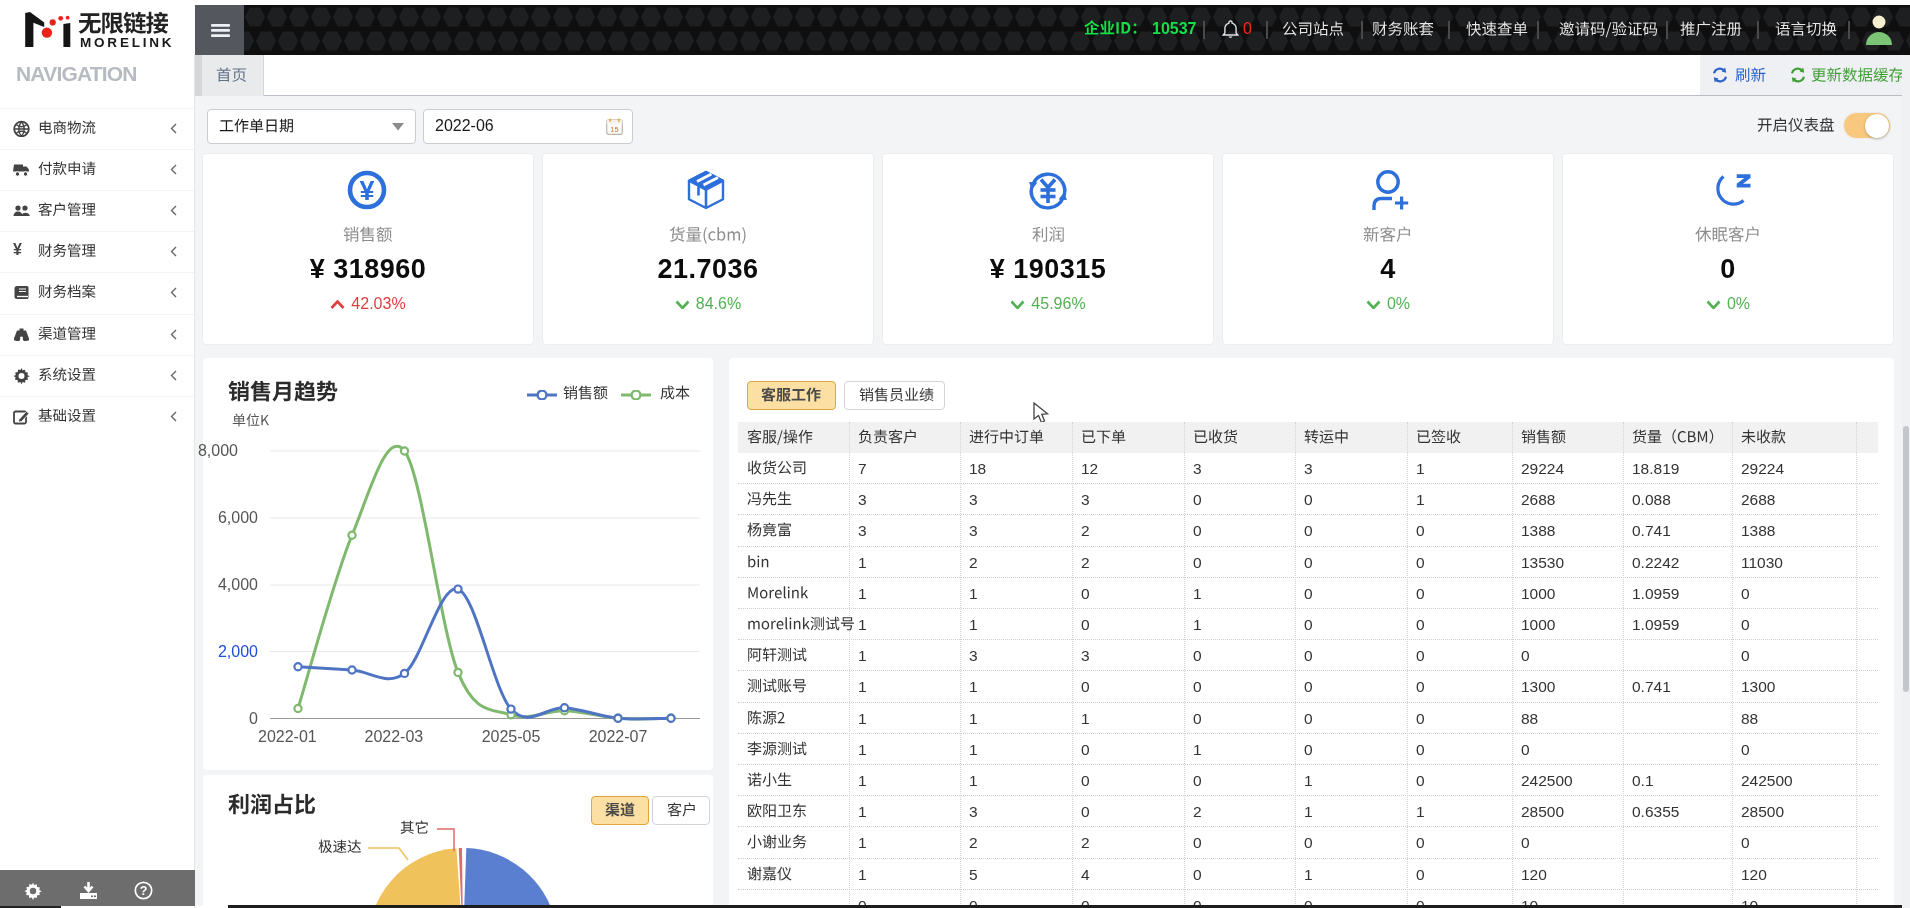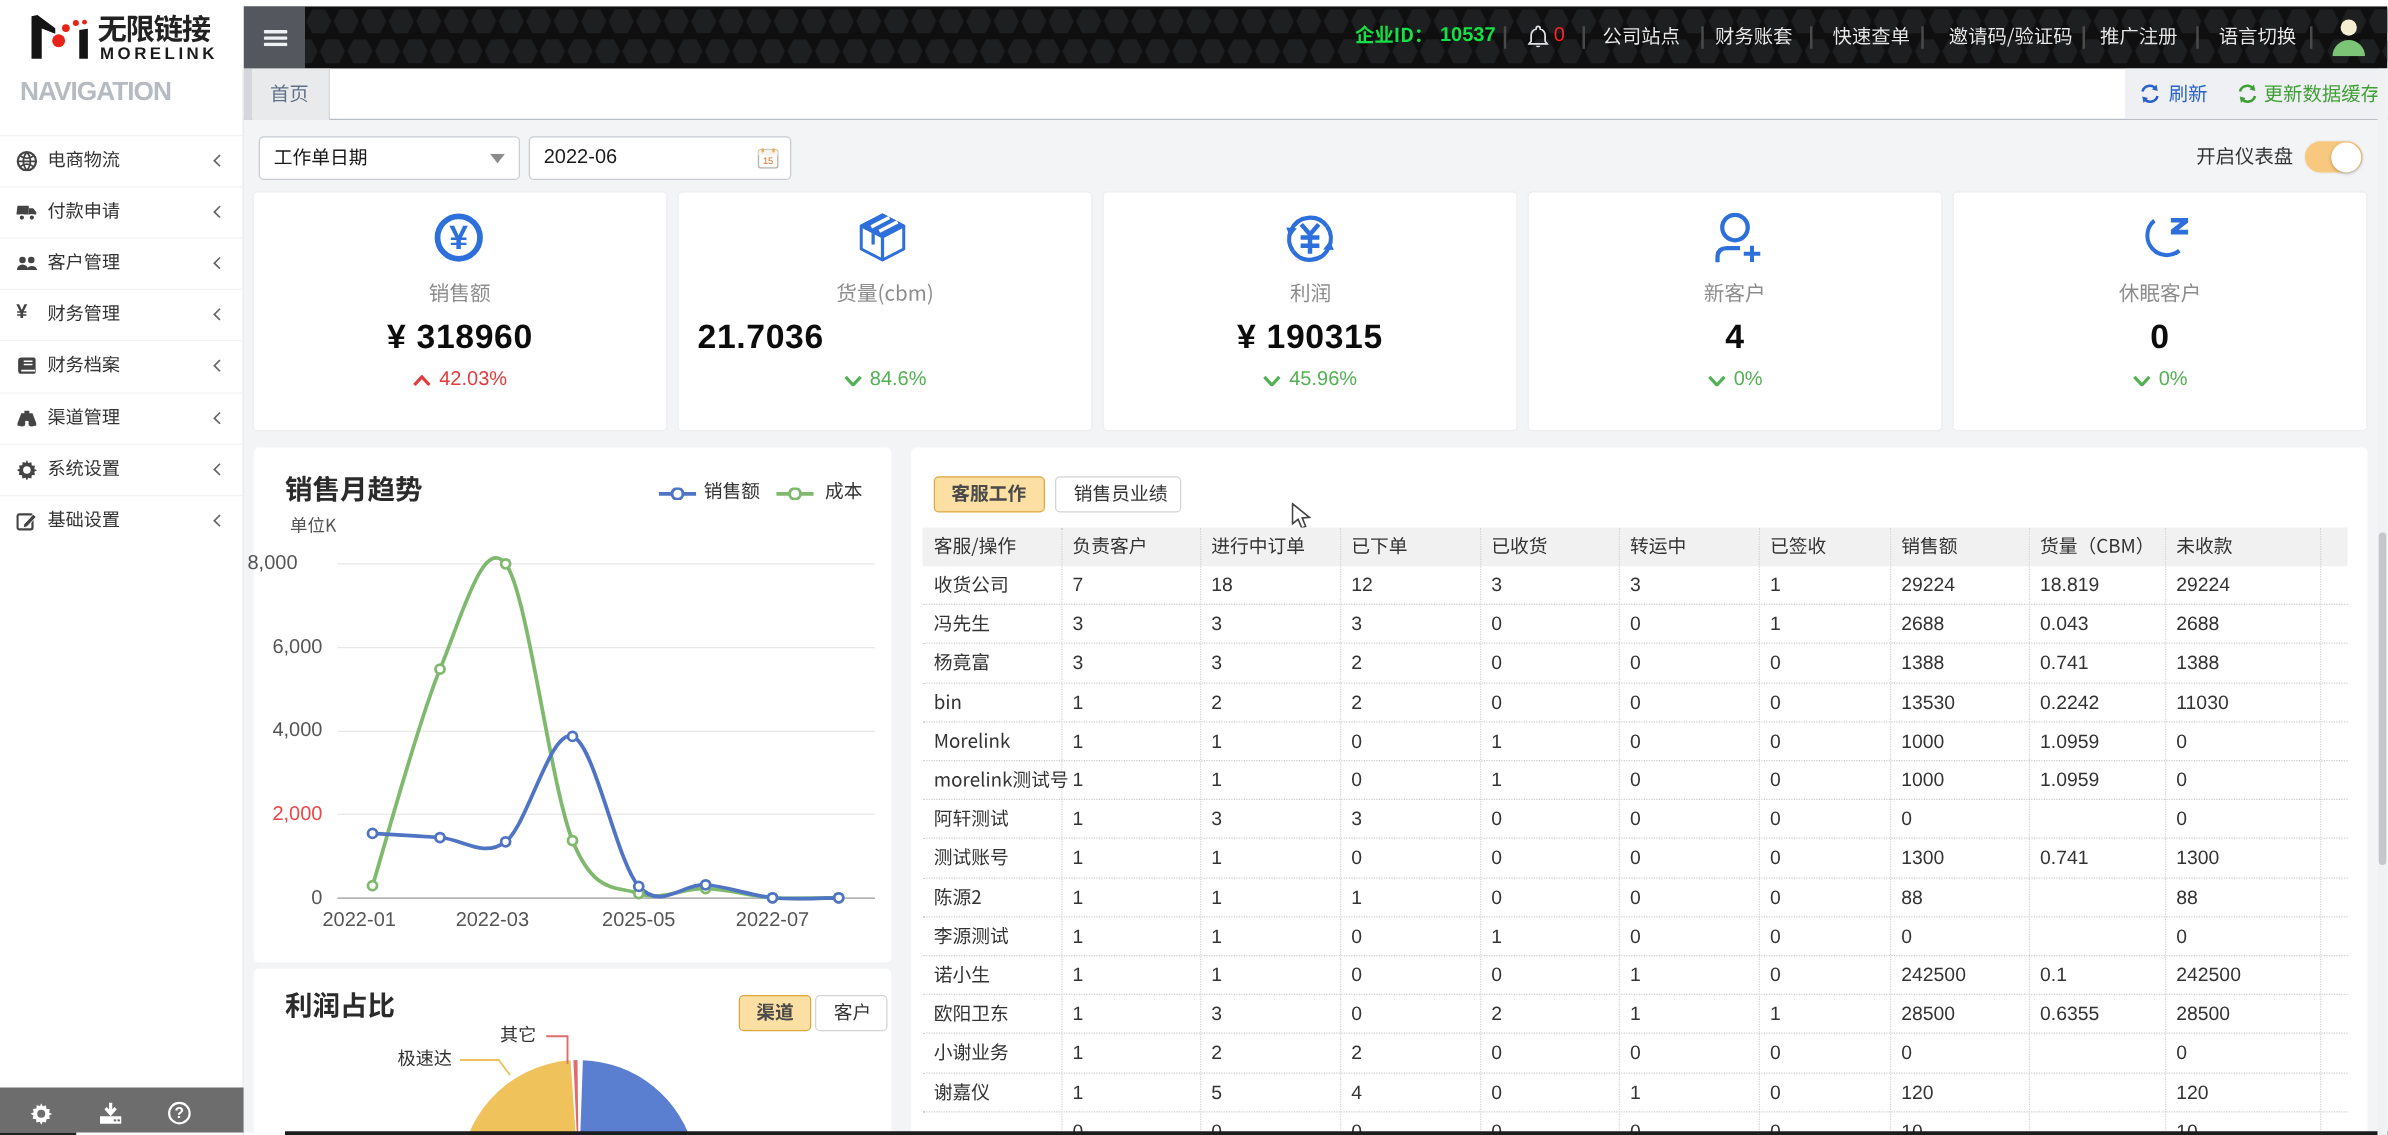--- a/index.html
+++ b/index.html
@@ -425,21 +425,21 @@
         <use href="#g77" x="0"></use>
         <use href="#g78" x="1000"></use>
         <use href="#g79" x="2000"></use>
         <use href="#g80" x="2338"></use>
         <use href="#g81" x="2848"></use>
         <use href="#g82" x="3466"></use>
         <use href="#g83" x="4392"></use>
       </g>
     </svg>
   </div>
-<div style="position:absolute;left:558px;top:254px;width:300px;text-align:left;font-size:27px;font-weight:bold;color:#0c0c0c;letter-spacing:0.5px">21.7036</div>
+<div style="position:absolute;left:558px;top:254px;width:300px;text-align:center;font-size:27px;font-weight:bold;color:#0c0c0c;letter-spacing:0.5px">21.7036</div>
 <div style="position:absolute;left:558px;top:295px;width:300px;display:flex;align-items:center;justify-content:center;font-size:16px;color:#52b153">
     <svg width="15" height="9" style="margin-right:6px">
       <path d="M1.5 1.5 L7.5 8 L13.5 1.5" fill="none" stroke="#52b153" stroke-width="2.6"></path>
     </svg>
     <span>84.6%</span>
   </div>
 <div style="position:absolute;left:882px;top:153px;width:332px;height:192px;background:#fff;border:1px solid #ededf0;border-radius:4px;"></div>
 <div style="position:absolute;left:1027px;top:170px;width:42px">
     <svg width="42" height="42" viewBox="0 0 42 42">
       <g fill="none" stroke="#2d6fdb" stroke-width="3.4">
@@ -588,21 +588,21 @@
     <circle cx="404.5" cy="673.4" r="3.6" fill="#fff" stroke="#4f74c4" stroke-width="2.2"></circle>
     <circle cx="458.0" cy="589.1" r="3.6" fill="#fff" stroke="#4f74c4" stroke-width="2.2"></circle>
     <circle cx="511.0" cy="709.1" r="3.6" fill="#fff" stroke="#4f74c4" stroke-width="2.2"></circle>
     <circle cx="564.5" cy="707.8" r="3.6" fill="#fff" stroke="#4f74c4" stroke-width="2.2"></circle>
     <circle cx="618.0" cy="718.2" r="3.6" fill="#fff" stroke="#4f74c4" stroke-width="2.2"></circle>
     <circle cx="671.0" cy="718.2" r="3.6" fill="#fff" stroke="#4f74c4" stroke-width="2.2"></circle>
   </svg>
 <div style="position:absolute;left:178px;top:442px;width:80px;text-align:center;font-size:16px;color:#555">8,000</div>
 <div style="position:absolute;left:178px;top:509px;width:80px;text-align:right;font-size:16px;color:#555">6,000</div>
 <div style="position:absolute;left:178px;top:576px;width:80px;text-align:right;font-size:16px;color:#555">4,000</div>
-<div style="position:absolute;left:178px;top:642.5px;width:80px;text-align:right;font-size:16px;color:#ef4444">2,000</div>
+<div style="position:absolute;left:178px;top:642.5px;width:80px;text-align:right;font-size:16px;color:#1d4ed8">2,000</div>
 <div style="position:absolute;left:178px;top:709.5px;width:80px;text-align:right;font-size:16px;color:#555">0</div>
 <div style="position:absolute;left:258px;top:728px;width:80px;text-align:left;font-size:16px;color:#555">2022-01</div>
 <div style="position:absolute;left:364.5px;top:728px;width:80px;text-align:left;font-size:16px;color:#555">2022-03</div>
 <div style="position:absolute;left:471px;top:728px;width:80px;text-align:center;font-size:16px;color:#555">2025-05</div>
 <div style="position:absolute;left:578px;top:728px;width:80px;text-align:center;font-size:16px;color:#555">2022-07</div>
 <div style="position:absolute;left:203px;top:775px;width:510px;height:133px;background:#fff;border-radius:4px;"></div>
 <div style="position:absolute;left:228px;top:793px">
     <svg width="88" height="26" viewBox="0 0 88 26" style="">
       <g fill="#2b2b2b" transform="translate(0,19.4) scale(0.022000)">
         <use href="#g97" x="0"></use>
@@ -821,21 +821,21 @@
       </g>
     </svg>
   </div>
 <div style="position:absolute;left:858px;top:491.2px;font-size:15.5px;color:#333">3</div>
 <div style="position:absolute;left:969px;top:491.2px;font-size:15.5px;color:#333">3</div>
 <div style="position:absolute;left:1081px;top:491.2px;font-size:15.5px;color:#333">3</div>
 <div style="position:absolute;left:1193px;top:491.2px;font-size:15.5px;color:#333">0</div>
 <div style="position:absolute;left:1304px;top:491.2px;font-size:15.5px;color:#333">0</div>
 <div style="position:absolute;left:1416px;top:491.2px;font-size:15.5px;color:#333">1</div>
 <div style="position:absolute;left:1521px;top:491.2px;font-size:15.5px;color:#333">2688</div>
-<div style="position:absolute;left:1632px;top:491.2px;font-size:15.5px;color:#333">0.043</div>
+<div style="position:absolute;left:1632px;top:491.2px;font-size:15.5px;color:#333">0.088</div>
 <div style="position:absolute;left:1741px;top:491.2px;font-size:15.5px;color:#333">2688</div>
 <div style="position:absolute;left:738px;top:515.4px;width:1140px;height:31.2px;border-bottom:1px dotted #d0d0d0;"></div>
 <div style="position:absolute;left:747px;top:522.4px">
     <svg width="45" height="17" viewBox="0 0 45 17" style="">
       <g fill="#333" transform="translate(0,13.2) scale(0.015000)">
         <use href="#g137" x="0"></use>
         <use href="#g138" x="1000"></use>
         <use href="#g139" x="2000"></use>
       </g>
     </svg>

